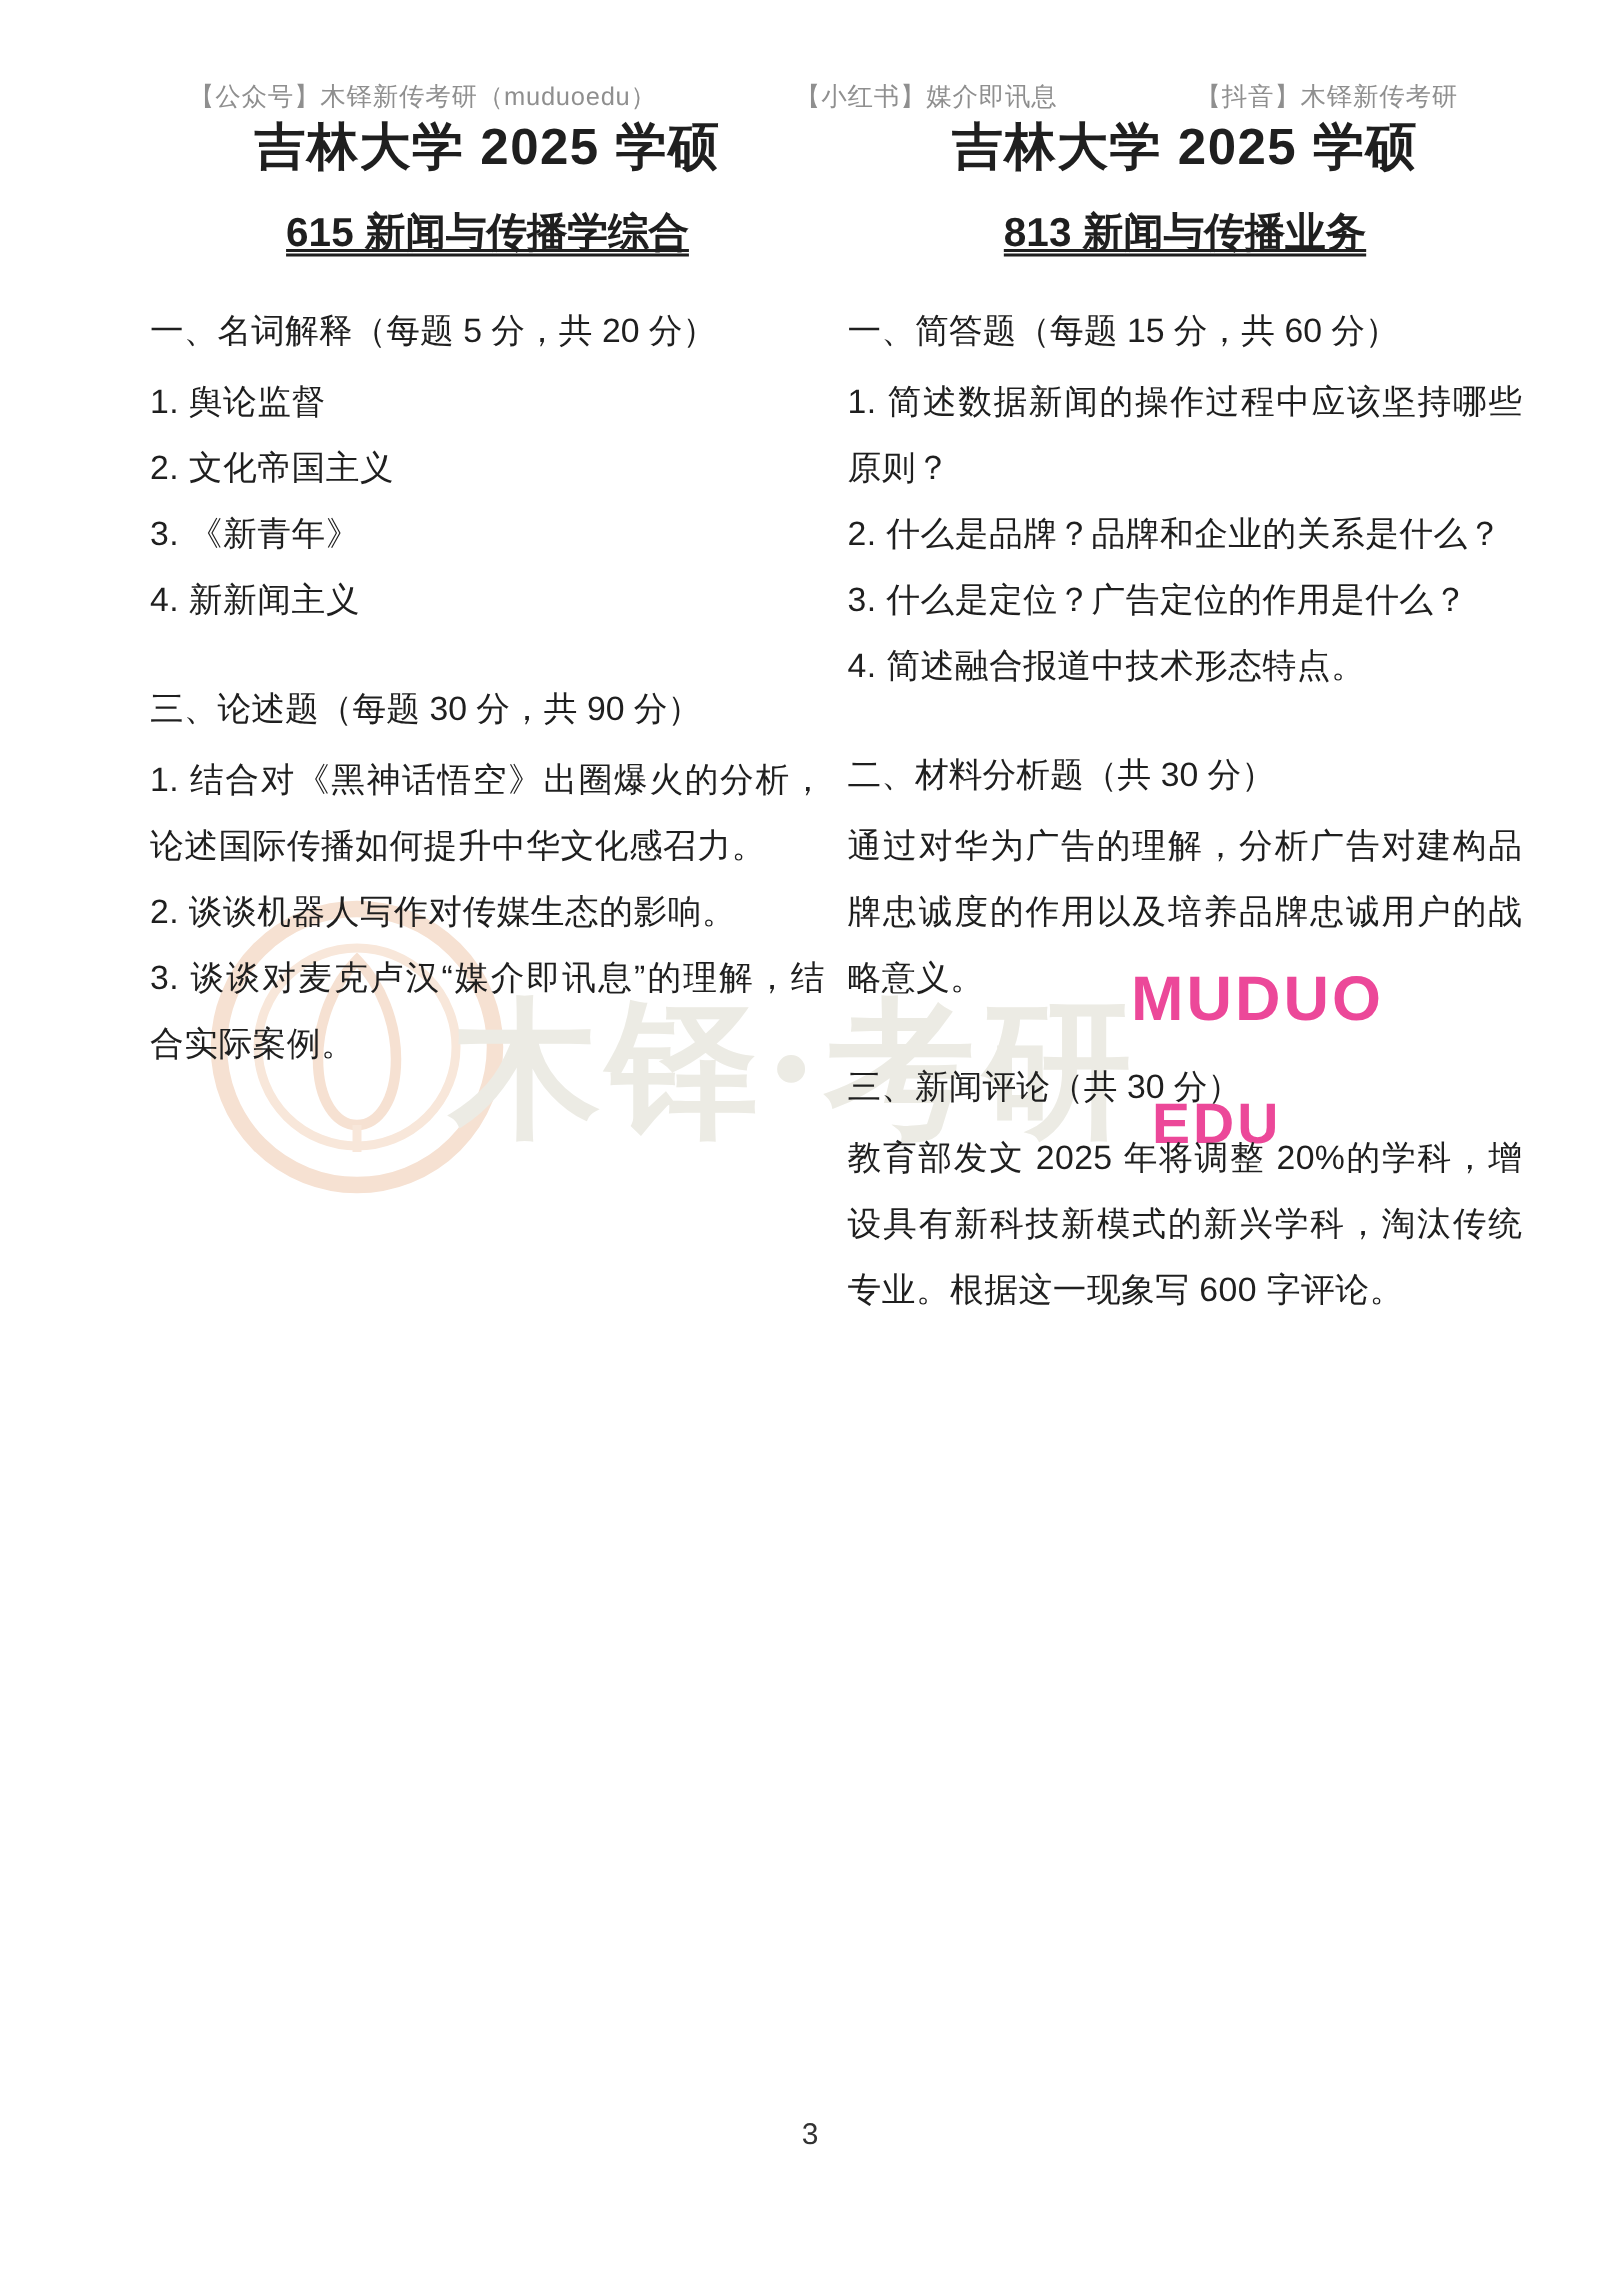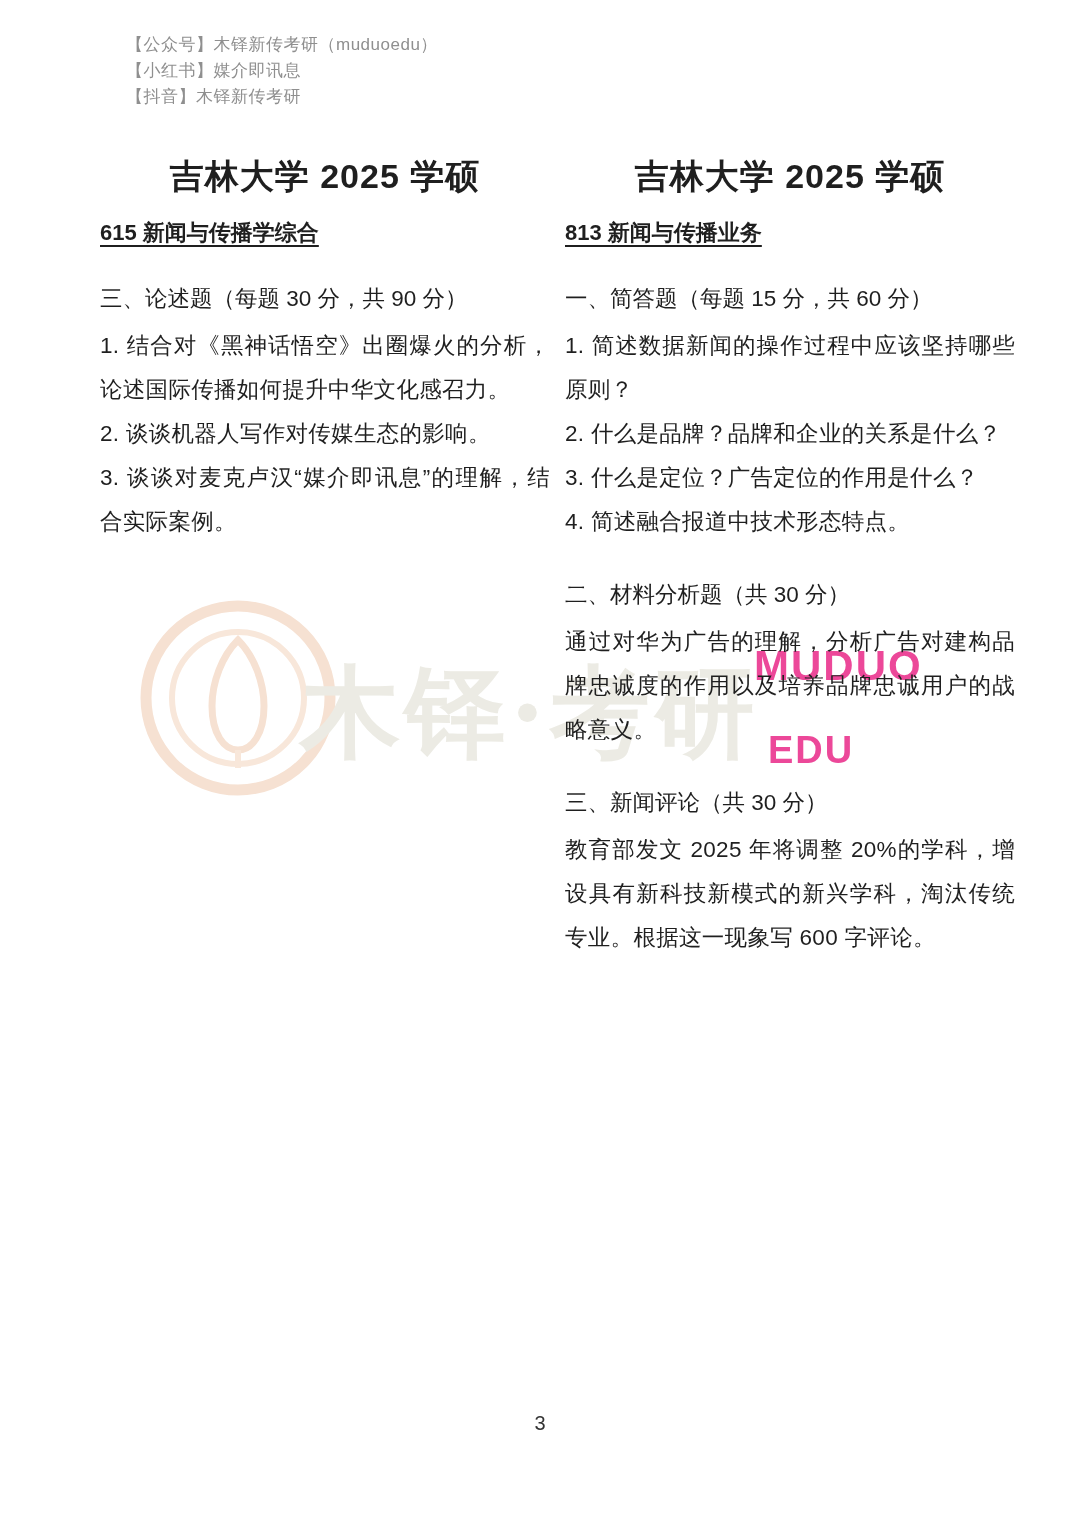--- a/index.html
+++ b/index.html
@@ -28,44 +28,43 @@
     position: absolute; left: 754px; top: 640px;
     font-size: 42px; line-height: 52px; font-weight: 700;
     color: #ec4899; letter-spacing: 2px;
   }
   .wm-en .edu-line { text-indent: 14px; font-size: 38px; margin-top: 32px; }
 
   
   .header {
     position: relative; z-index: 1;
     display: flex; justify-content: space-between;
-    padding: 32px 108px 0 126px;
+    padding: 52px 108px 0 126px;
     font-size: 17px; line-height: 26px;
     color: #8f8f8f; letter-spacing: 0.5px;
     white-space: nowrap;
-    flex-direction: column;
   }
 
   
   .columns {
     position: relative; z-index: 1;
     display: flex; gap: 15px;
-    margin-top: 46px;
     padding-left: 100px; padding-right: 65px;
   }
   .col { flex: 1; min-width: 0; }
   .col-title {
     text-align: center;
     font-size: 34px; line-height: 40px; font-weight: 700;
     letter-spacing: 1px;
   }
   .col-subtitle {
-    text-align: left;
-    font-size: 22px; line-height: 30px; font-weight: 700;
+    text-align: center;
+    font-size: 27px; line-height: 30px; font-weight: 700;
     margin-top: 22px;
+    text-decoration: underline;
   }
   .col-subtitle .u {
     text-decoration: underline;
     text-underline-offset: 5px;
     text-decoration-thickness: 2px;
   }
   .section { margin-top: 28px; }
   .col .section:first-of-type { margin-top: 14px; }
   .section-heading {
     font-size: 22.5px; line-height: 46px; font-weight: 500;
@@ -111,20 +110,27 @@
 </div>
 
 <div class="columns">
 
   <div class="col">
     <div class="col-title">吉林大学 2025 学硕</div>
     <div class="col-subtitle">
       <span class="u">615 新闻与传播学综合</span>
     </div>
 
+    <div class="section">
+      <div class="section-heading">一、名词解释（每题 5 分，共 20 分）</div>
+      <p class="q">1. 舆论监督</p>
+      <p class="q">2. 文化帝国主义</p>
+      <p class="q">3. 《新青年》</p>
+      <p class="q">4. 新新闻主义</p>
+    </div>
 
 
     <div class="section">
       <div class="section-heading">三、论述题（每题 30 分，共 90 分）</div>
       <p class="q">1. 结合对《黑神话悟空》出圈爆火的分析，论述国际传播如何提升中华文化感召力。</p>
       <p class="q">2. 谈谈机器人写作对传媒生态的影响。</p>
       <p class="q">3. 谈谈对麦克卢汉“媒介即讯息”的理解，结合实际案例。</p>
     </div>
   </div>
 

